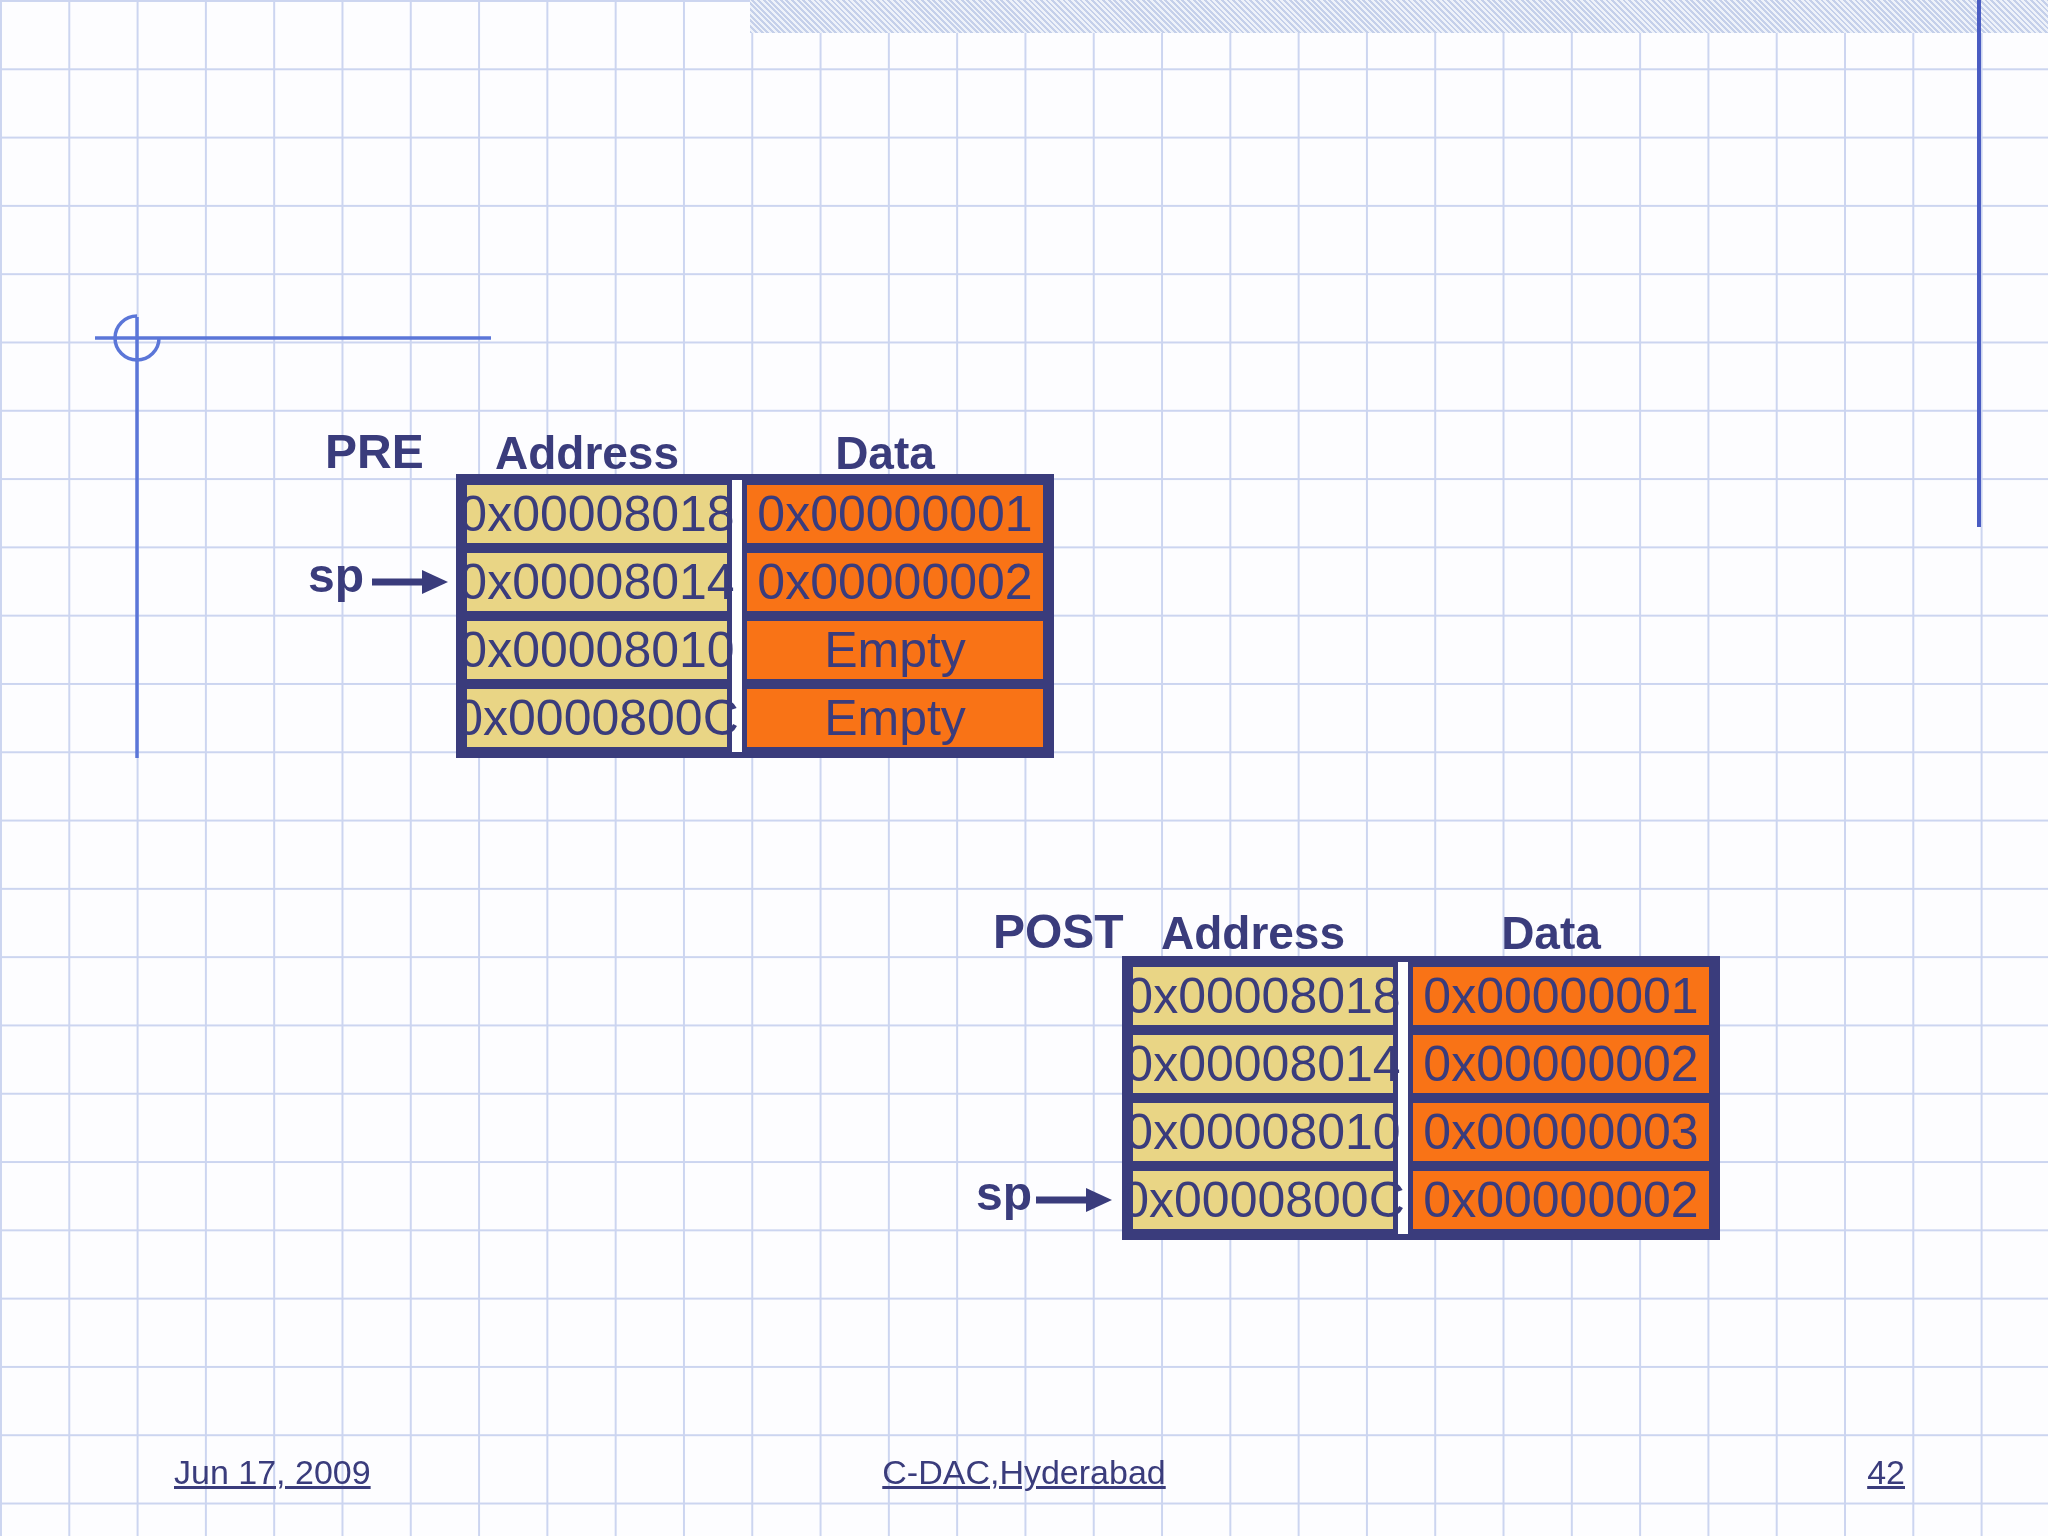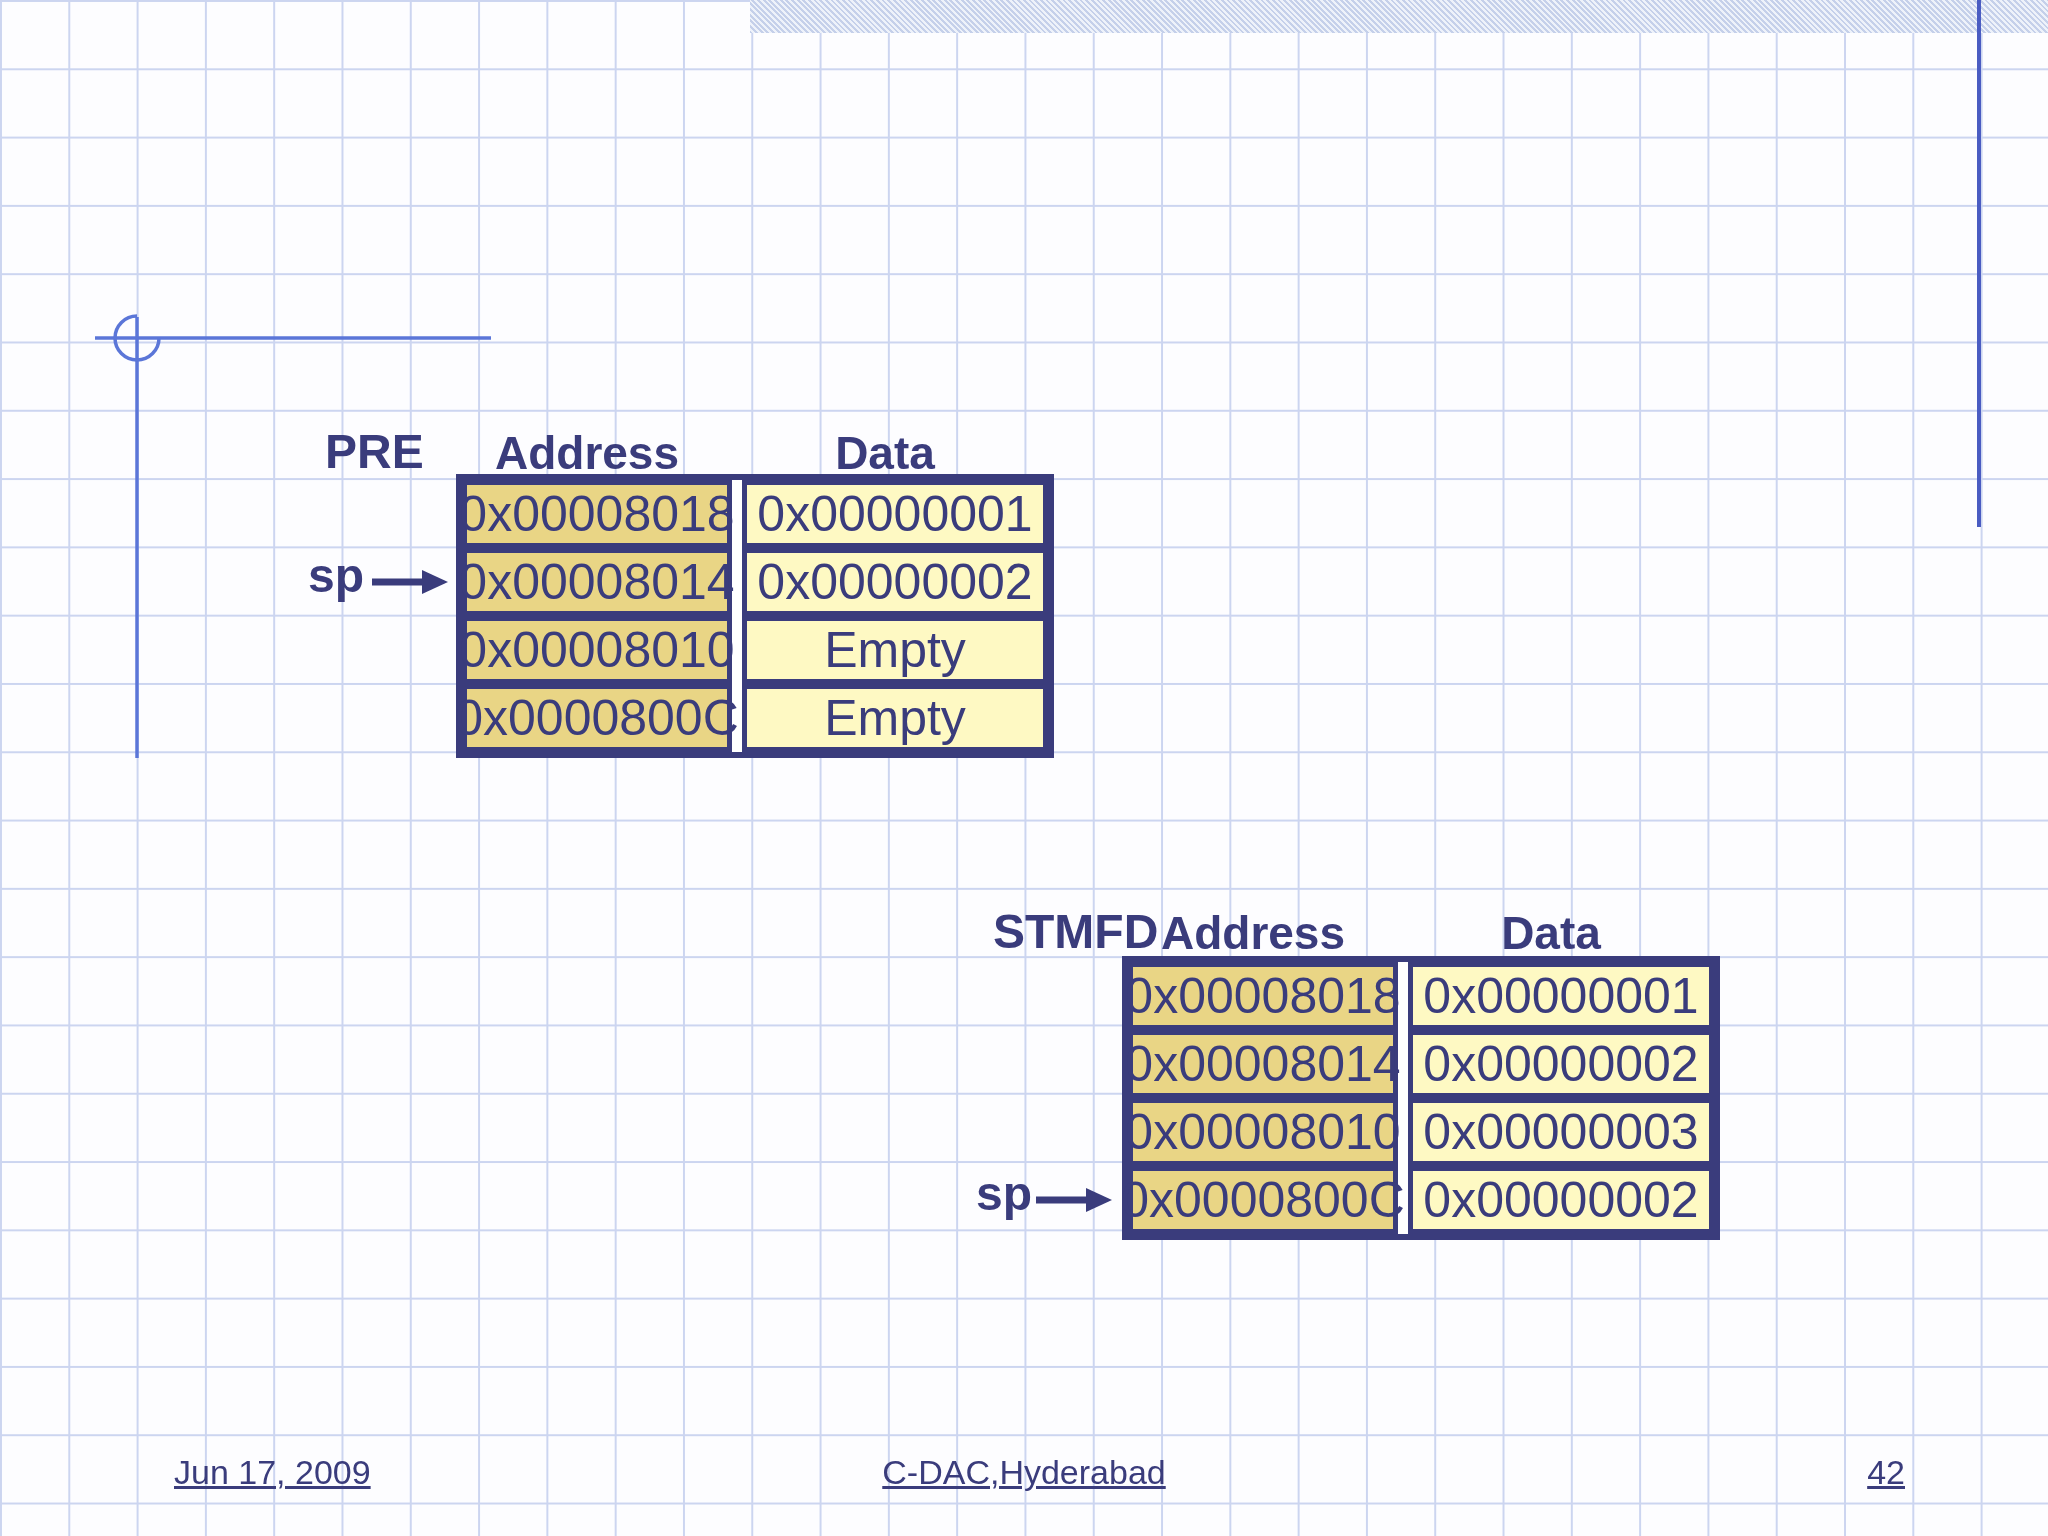--- a/index.html
+++ b/index.html
@@ -56,21 +56,21 @@
   }
   .memtable .cell{
     box-sizing:border-box;
     height:68px;
     border:5px solid var(--navy);
     display:flex;align-items:center;justify-content:center;
     font-size:50px;color:var(--navy);
     white-space:nowrap;
   }
   .memtable .addr{background:var(--yellow);}
-  .memtable .data{background:#fef9c3;}
+  .memtable .data{background:#f97316;}
   .sp-label{
     position:absolute;font-size:48px;font-weight:700;color:var(--navy);line-height:1;
   }
   .sp-arrow{position:absolute;}
   .footer-item{
     position:absolute;top:1452px;font-size:34px;color:var(--navy);line-height:1.2;text-decoration:underline;
   }
   .footer-center{left:1024px;transform:translateX(-50%);}
 </style>
 </head>
@@ -103,21 +103,21 @@
     <div class="cell addr">0x0000800C</div>
     <div class="cell data">Empty</div>
   </div>
 
   <div class="sp-label" style="left:308px;top:552px;">sp</div>
   <svg class="sp-arrow" style="left:372px;top:569px;" width="76" height="26">
     <line x1="0" y1="13" x2="52" y2="13" stroke="#3a3c7c" stroke-width="7"></line>
     <polygon points="50,1 76,13 50,25" fill="#3a3c7c"></polygon>
   </svg>
 
-  <div class="tbl-label" style="left:993px;top:908px;">STMFD</div>
+  <div class="tbl-label" style="left:993px;top:908px;">POST</div>
   <div class="col-header" style="left:1253px;top:910px;">Address</div>
   <div class="col-header" style="left:1551px;top:910px;">Data</div>
 
   <div class="memtable" style="left:1112px;top:956px;">
     <div class="cell addr">0x00008018</div>
     <div class="cell data">0x00000001</div>
     <div class="cell addr">0x00008014</div>
     <div class="cell data">0x00000002</div>
     <div class="cell addr">0x00008010</div>
     <div class="cell data">0x00000003</div>

